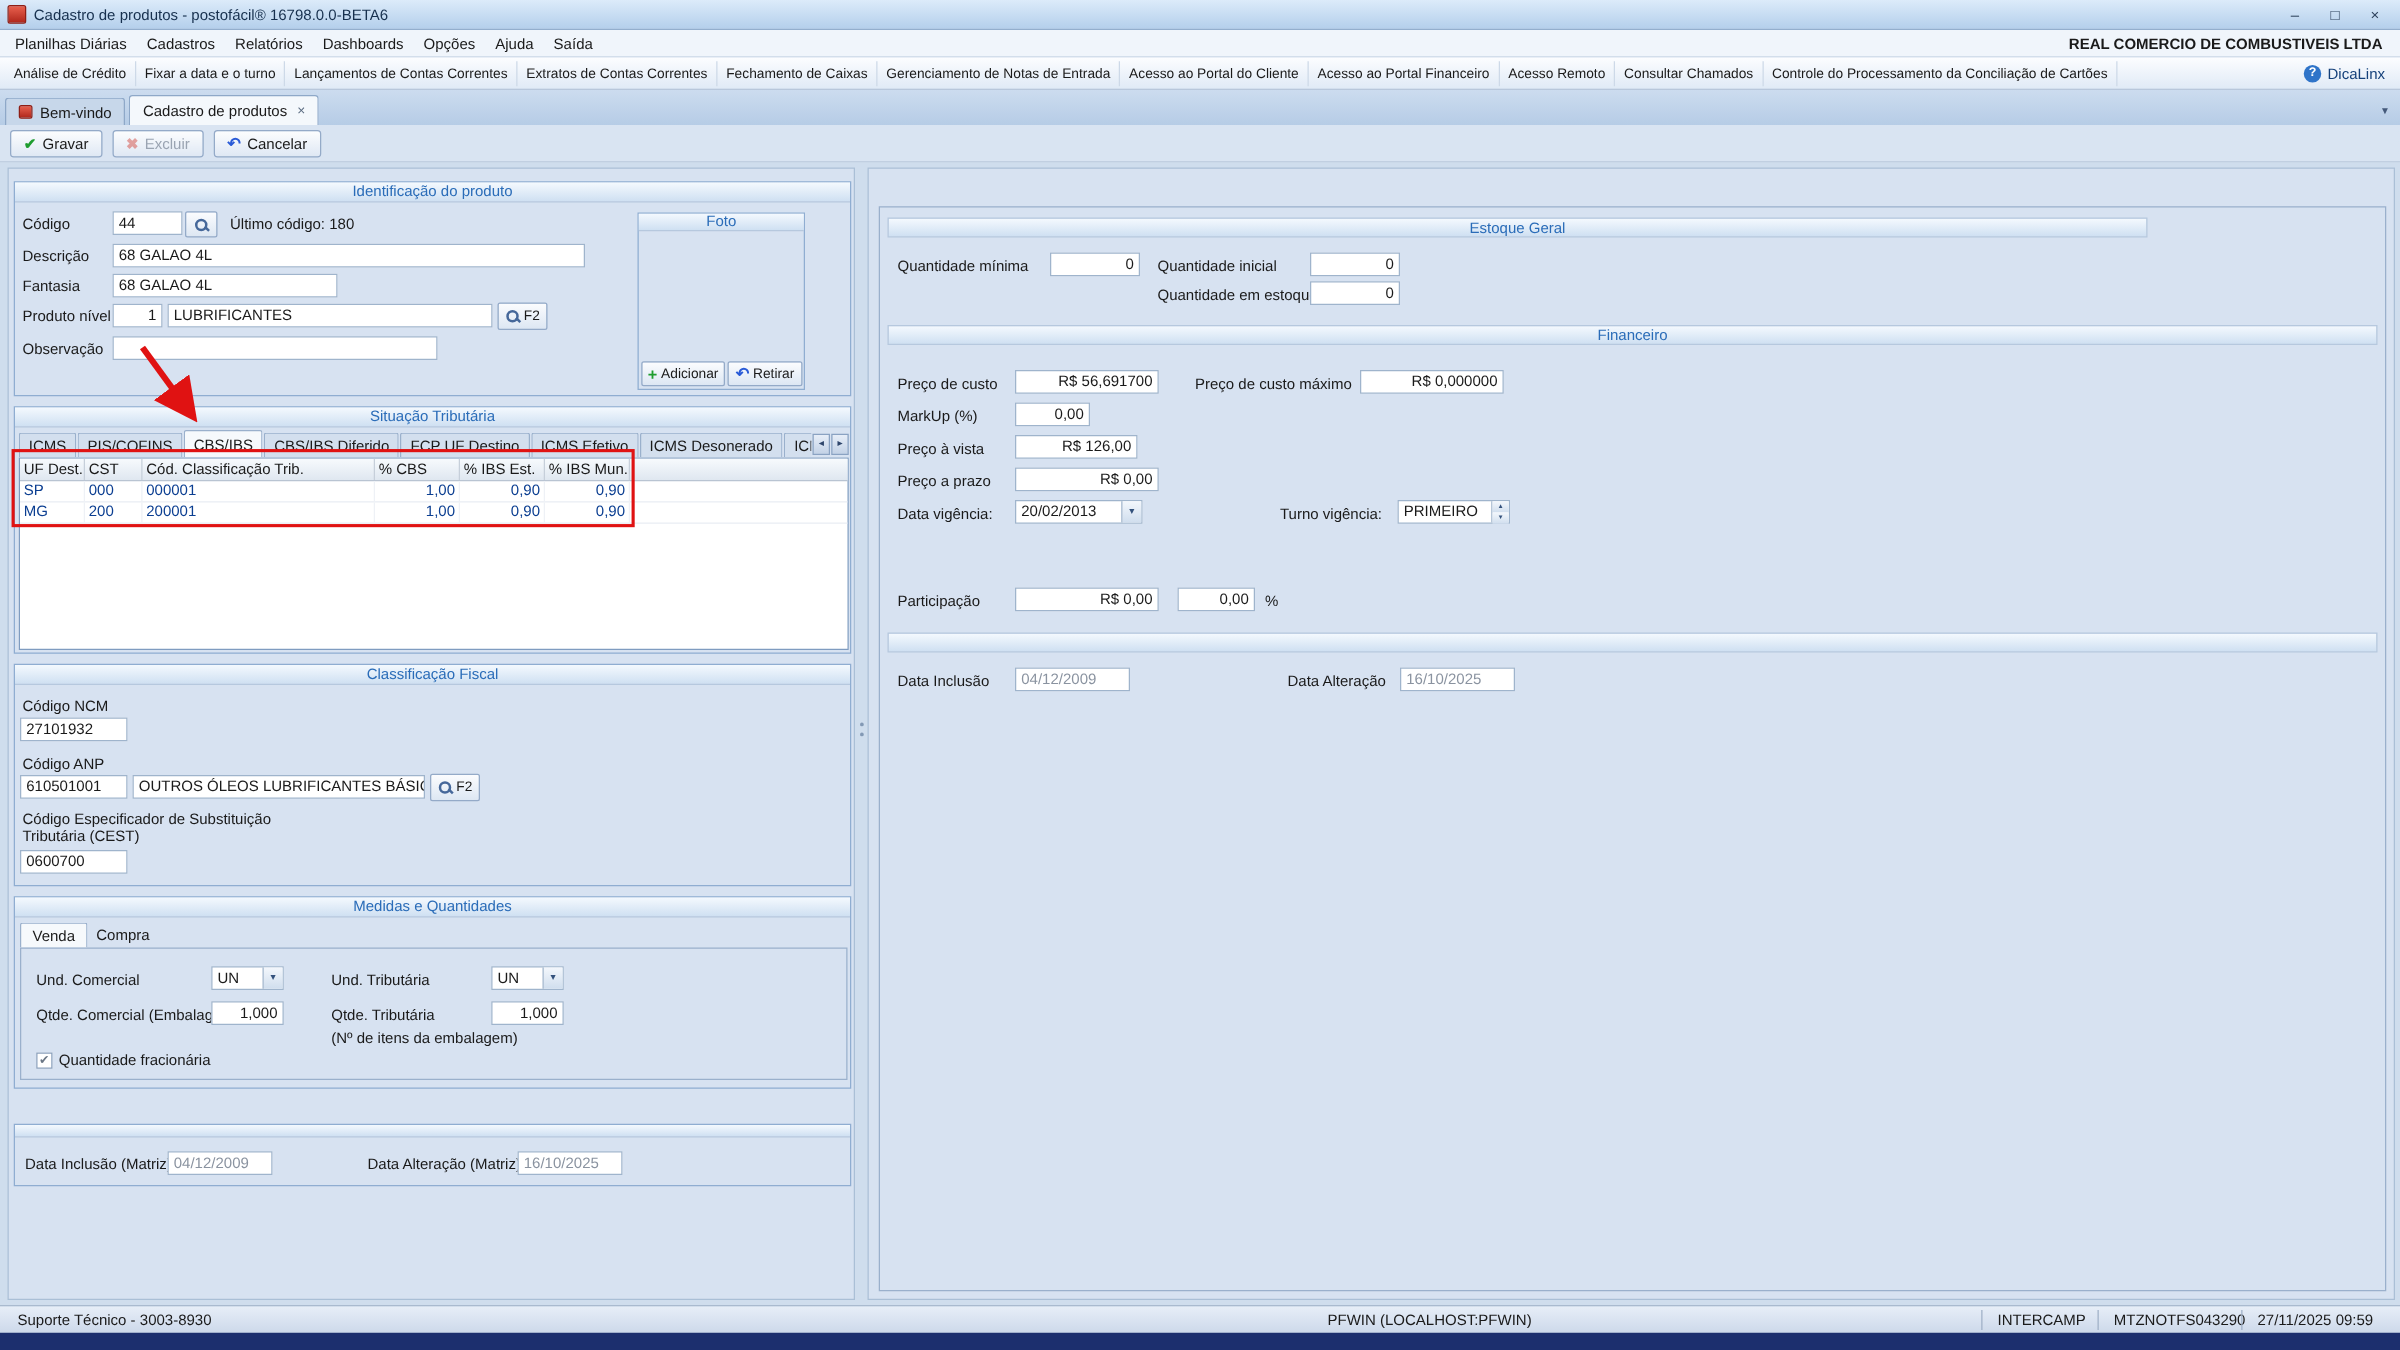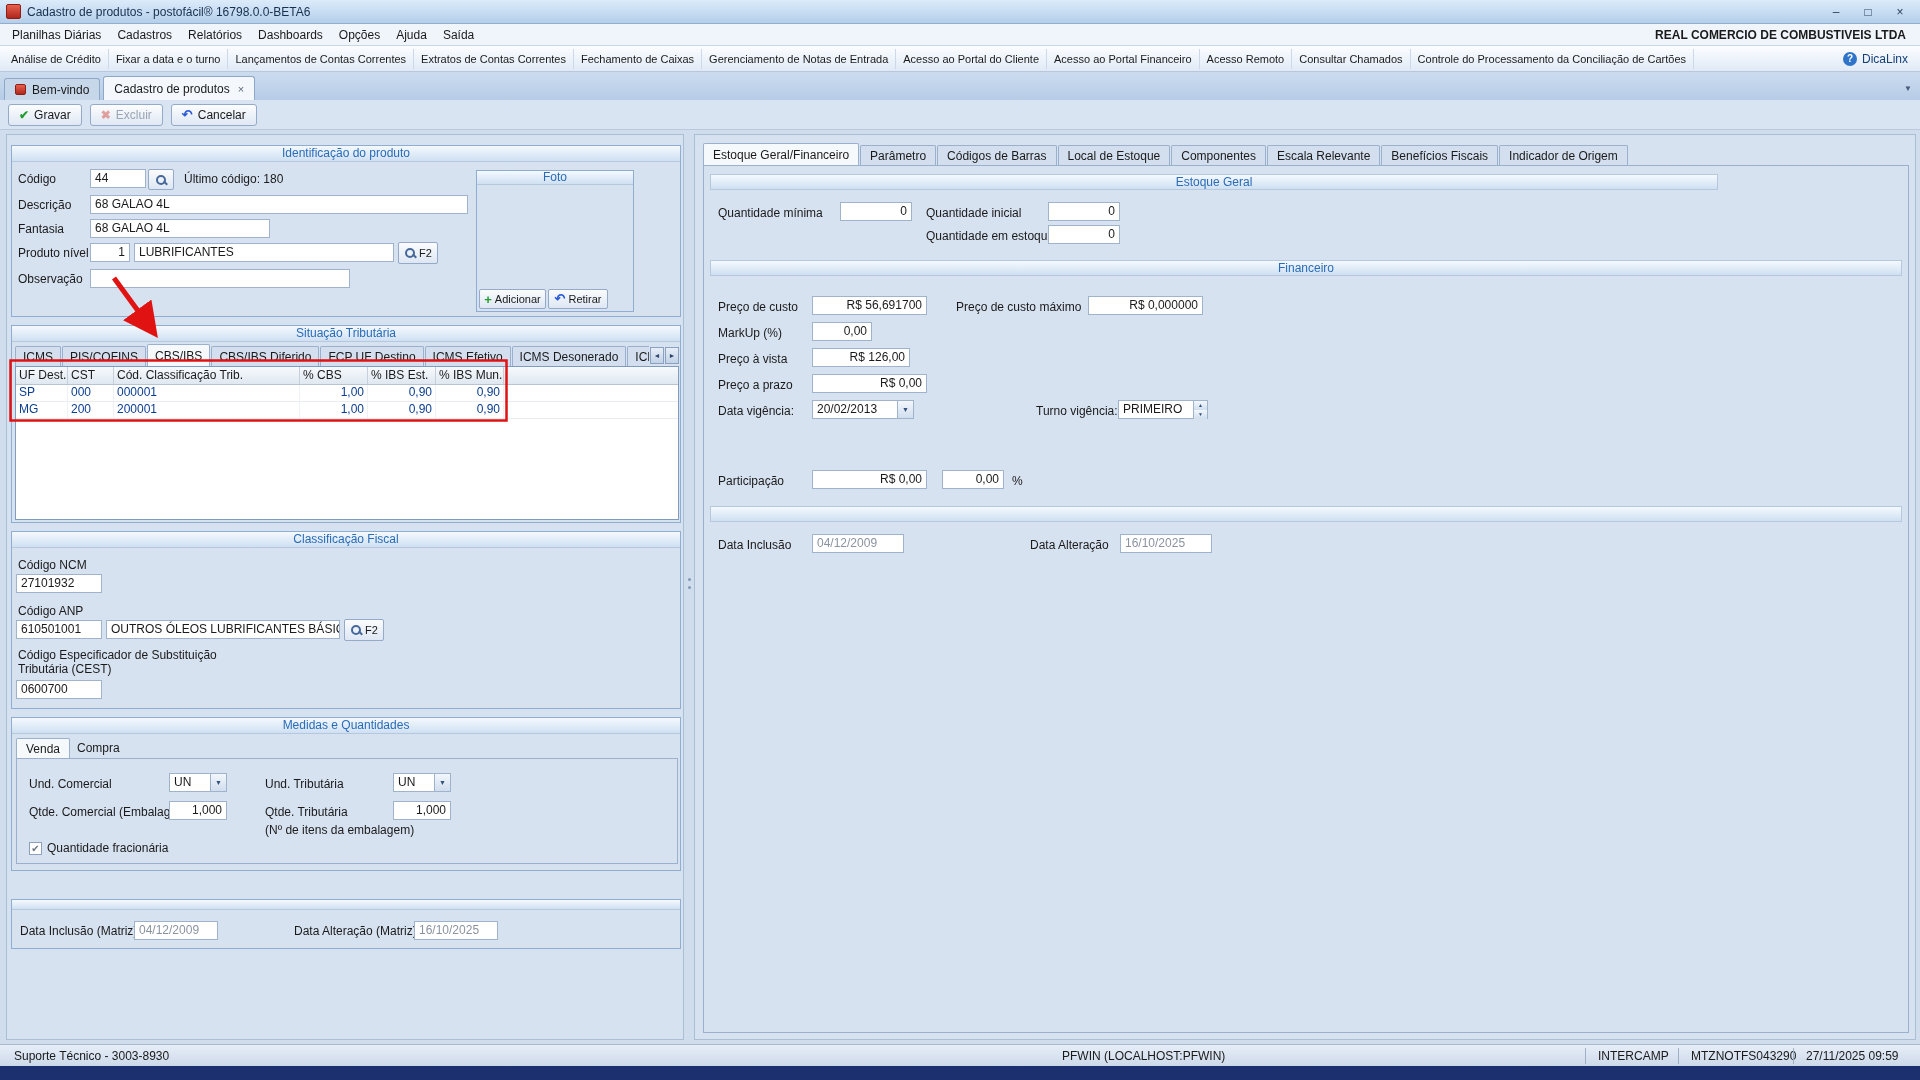--- a/index.html
+++ b/index.html
@@ -204,21 +204,21 @@
         <span class="lbl" style="left:6px;top:100px">Produto nível 2</span>
         <div class="inp num" style="left:78px;top:97px;width:40px">1</div>
         <div class="inp" style="left:122px;top:97px;width:260px">LUBRIFICANTES</div>
         <div class="sbtn" style="left:386px;top:96px;width:40px;height:22px">
           <span class="mag"></span>
           <span>F2</span>
         </div>
         <span class="lbl" style="left:6px;top:126px">Observação</span>
         <div class="inp" style="left:78px;top:123px;width:260px"></div>
 
-        <div class="foto" style="left:464px;top:24px;width:158px;height:142px">
+        <div class="foto" style="left:498px;top:24px;width:134px;height:142px">
           <div class="grp-hd" style="height:14px;line-height:13px">Foto</div>
           <div class="sbtn" style="left:2px;top:118px;width:67px;height:20px">
             <span class="ic-plus">+</span>
             <span>Adicionar</span>
           </div>
           <div class="sbtn" style="left:71px;top:118px;width:60px;height:20px">
             <span class="ic-undo2">↶</span>
             <span>Retirar</span>
           </div>
         </div>
@@ -319,30 +319,20 @@
         <div class="inp dis" style="left:402px;top:21px;width:84px">16/10/2025</div>
       </div>
     </div>
 
     <div class="splitter">
       <span class="grip"></span>
       <span class="grip grip2"></span>
     </div>
 
     <div class="right-panel">
-      <div class="rtabs">
-        <span class="rtab active">Estoque Geral/Financeiro</span>
-        <span class="rtab">Parâmetro</span>
-        <span class="rtab">Códigos de Barras</span>
-        <span class="rtab">Local de Estoque</span>
-        <span class="rtab">Componentes</span>
-        <span class="rtab">Escala Relevante</span>
-        <span class="rtab">Benefícios Fiscais</span>
-        <span class="rtab">Indicador de Origem</span>
-      </div>
       <div class="rcontent">
 
         <div class="hstrip" style="left:6px;top:8px;width:1008px">Estoque Geral</div>
         <span class="lbl" style="left:14px;top:40px">Quantidade mínima</span>
         <div class="inp num" style="left:136px;top:36px;width:72px">0</div>
         <span class="lbl" style="left:222px;top:40px">Quantidade inicial</span>
         <div class="inp num" style="left:344px;top:36px;width:72px">0</div>
         <span class="lbl" style="left:222px;top:63px">Quantidade em estoque</span>
         <div class="inp num" style="left:344px;top:59px;width:72px">0</div>
 
@@ -355,21 +345,21 @@
         <div class="inp num" style="left:108px;top:156px;width:60px">0,00</div>
         <span class="lbl" style="left:14px;top:186px">Preço à vista</span>
         <div class="inp num" style="left:108px;top:182px;width:98px">R$ 126,00</div>
         <span class="lbl" style="left:14px;top:212px">Preço a prazo</span>
         <div class="inp num" style="left:108px;top:208px;width:115px">R$ 0,00</div>
         <span class="lbl" style="left:14px;top:238px">Data vigência:</span>
         <div class="combo" style="left:108px;top:234px;width:102px">
           <span class="val">20/02/2013</span>
           <span class="dbtn">▼</span>
         </div>
-        <span class="lbl" style="left:332px;top:238px">Turno vigência:</span>
+        <span class="lbl" style="left:320px;top:238px">Turno vigência:</span>
         <div class="combo" style="left:414px;top:234px;width:90px">
           <span class="val">PRIMEIRO</span>
           <span class="spin">
             <span>▲</span>
             <span>▼</span>
           </span>
         </div>
 
         <span class="lbl" style="left:14px;top:308px">Participação</span>
         <div class="inp num" style="left:108px;top:304px;width:115px">R$ 0,00</div>

